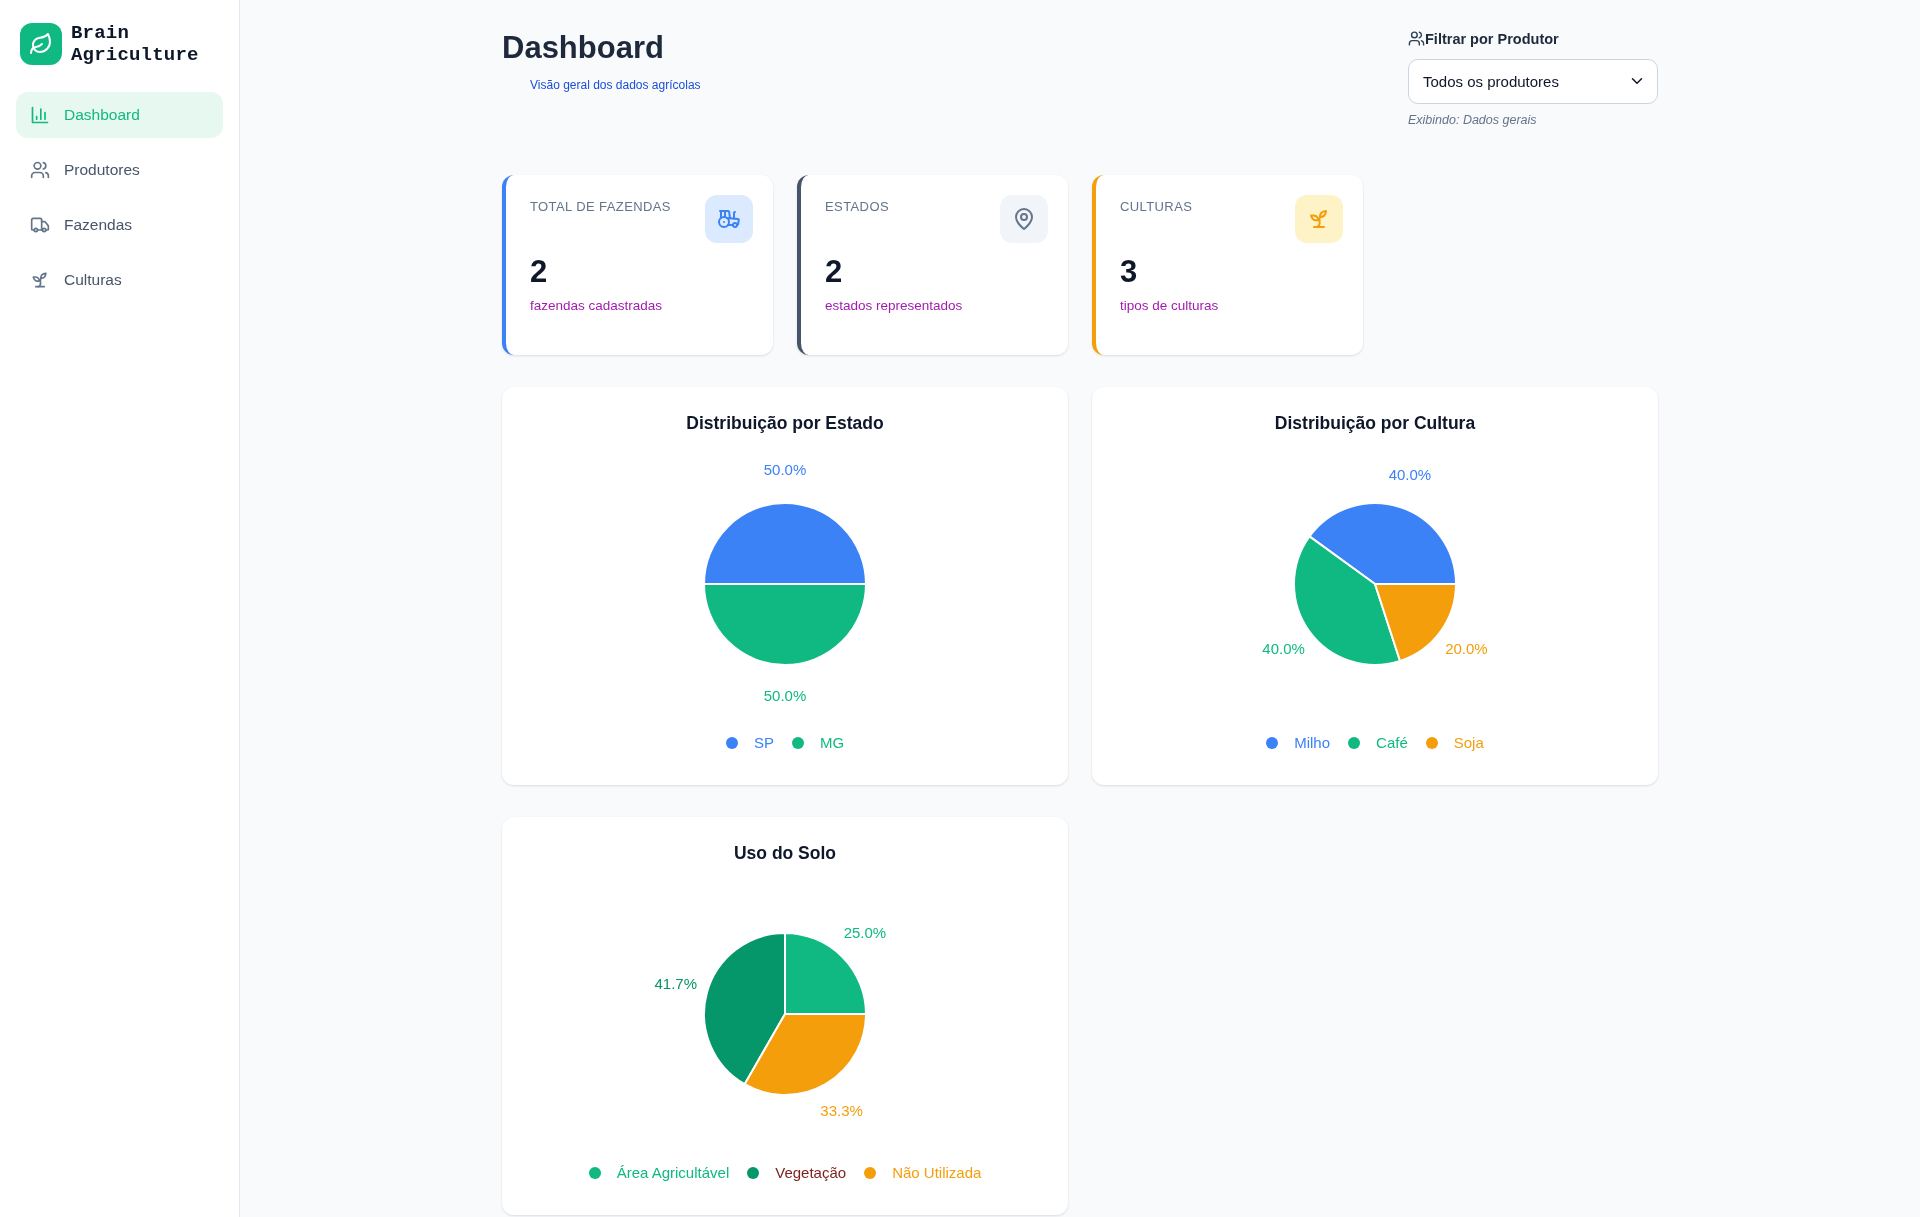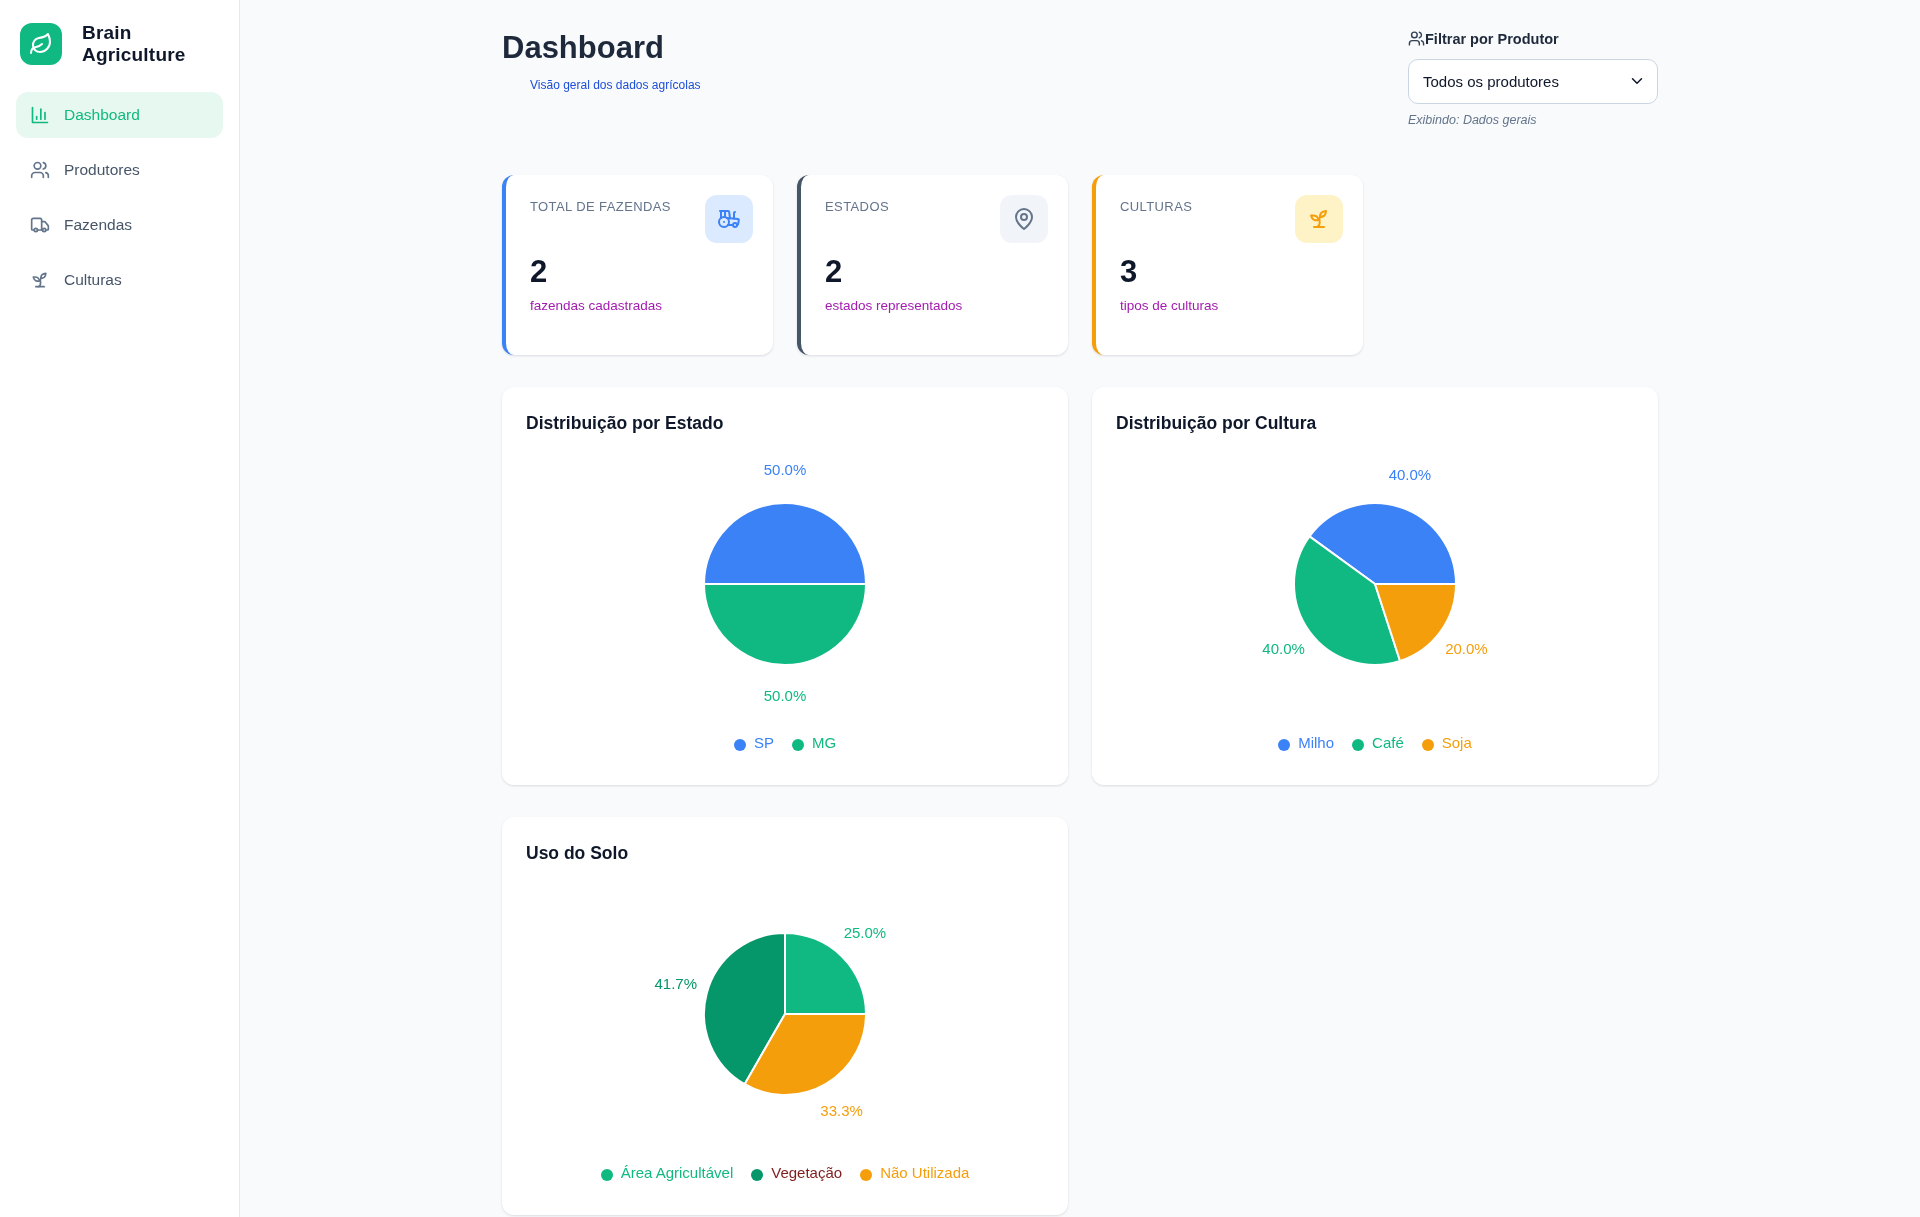--- a/index.html
+++ b/index.html
@@ -13,21 +13,21 @@
 
   
   .sidebar {
     position: fixed; top: 0; left: 0; bottom: 0;
     width: 240px;
     background: #ffffff;
     border-right: 1px solid #e2e8f0;
     padding: 20px 16px;
     z-index: 10;
   }
-  .brand { display: flex; align-items: center; gap: 20px; padding: 2px 4px 26px 4px; }
+  .brand { display: flex; align-items: center; gap: 9px; padding: 2px 4px 26px 4px; font-family: Liberation Mono, monospace; }
   .brand-logo {
     width: 42px; height: 42px; border-radius: 12px;
     background: #10b981; color: #ffffff;
     display: flex; align-items: center; justify-content: center;
     flex: 0 0 auto;
   }
   .brand-name { font-size: 19px; font-weight: bold; color: #0f172a; letter-spacing: .2px; }
   .nav { display: flex; flex-direction: column; gap: 9px; }
   .nav-item {
     display: flex; align-items: center; gap: 14px;
@@ -87,25 +87,25 @@
 
   
   .charts-grid { display: grid; grid-template-columns: repeat(2, 1fr); gap: 24px; margin-top: 32px; }
   .chart-card {
     background: #ffffff;
     border-radius: 12px;
     box-shadow: 0 1px 3px rgba(15,23,42,.08), 0 1px 2px rgba(15,23,42,.05);
     padding: 26px 24px 30px 24px;
     min-height: 398px;
   }
-  .chart-title { font-size: 17.5px; font-weight: bold; color: #0f172a; }
+  .chart-title { text-align: center; font-size: 17.5px; font-weight: bold; color: #0f172a; }
   .pie-svg { display: block; margin: 4px auto 0 auto; }
   .pie-label { font-size: 15px; font-family: "Liberation Sans", sans-serif; }
   .legend { display: flex; justify-content: center; align-items: center; gap: 18px; margin-top: 4px; }
-  .legend-item { display: flex; align-items: flex-end; gap: 8px; font-size: 15px; }
+  .legend-item { display: flex; align-items: center; gap: 16px; font-size: 15px; }
   .legend-dot { width: 12px; height: 12px; border-radius: 50%; flex: 0 0 auto; }
 </style>
 </head>
 <body>
 
 <aside class="sidebar">
   <div class="brand">
     <div class="brand-logo" id="brand-logo">
         <svg xmlns="http://www.w3.org/2000/svg" viewBox="0 0 24 24" fill="none" stroke="currentColor" stroke-width="2" stroke-linecap="round" stroke-linejoin="round" width="24" height="24">
           <path d="M11 20A7 7 0 0 1 9.8 6.1C15.5 5 17 4.48 19 2c1 2 2 4.18 2 8 0 5.5-4.78 10-10 10Z"></path>

